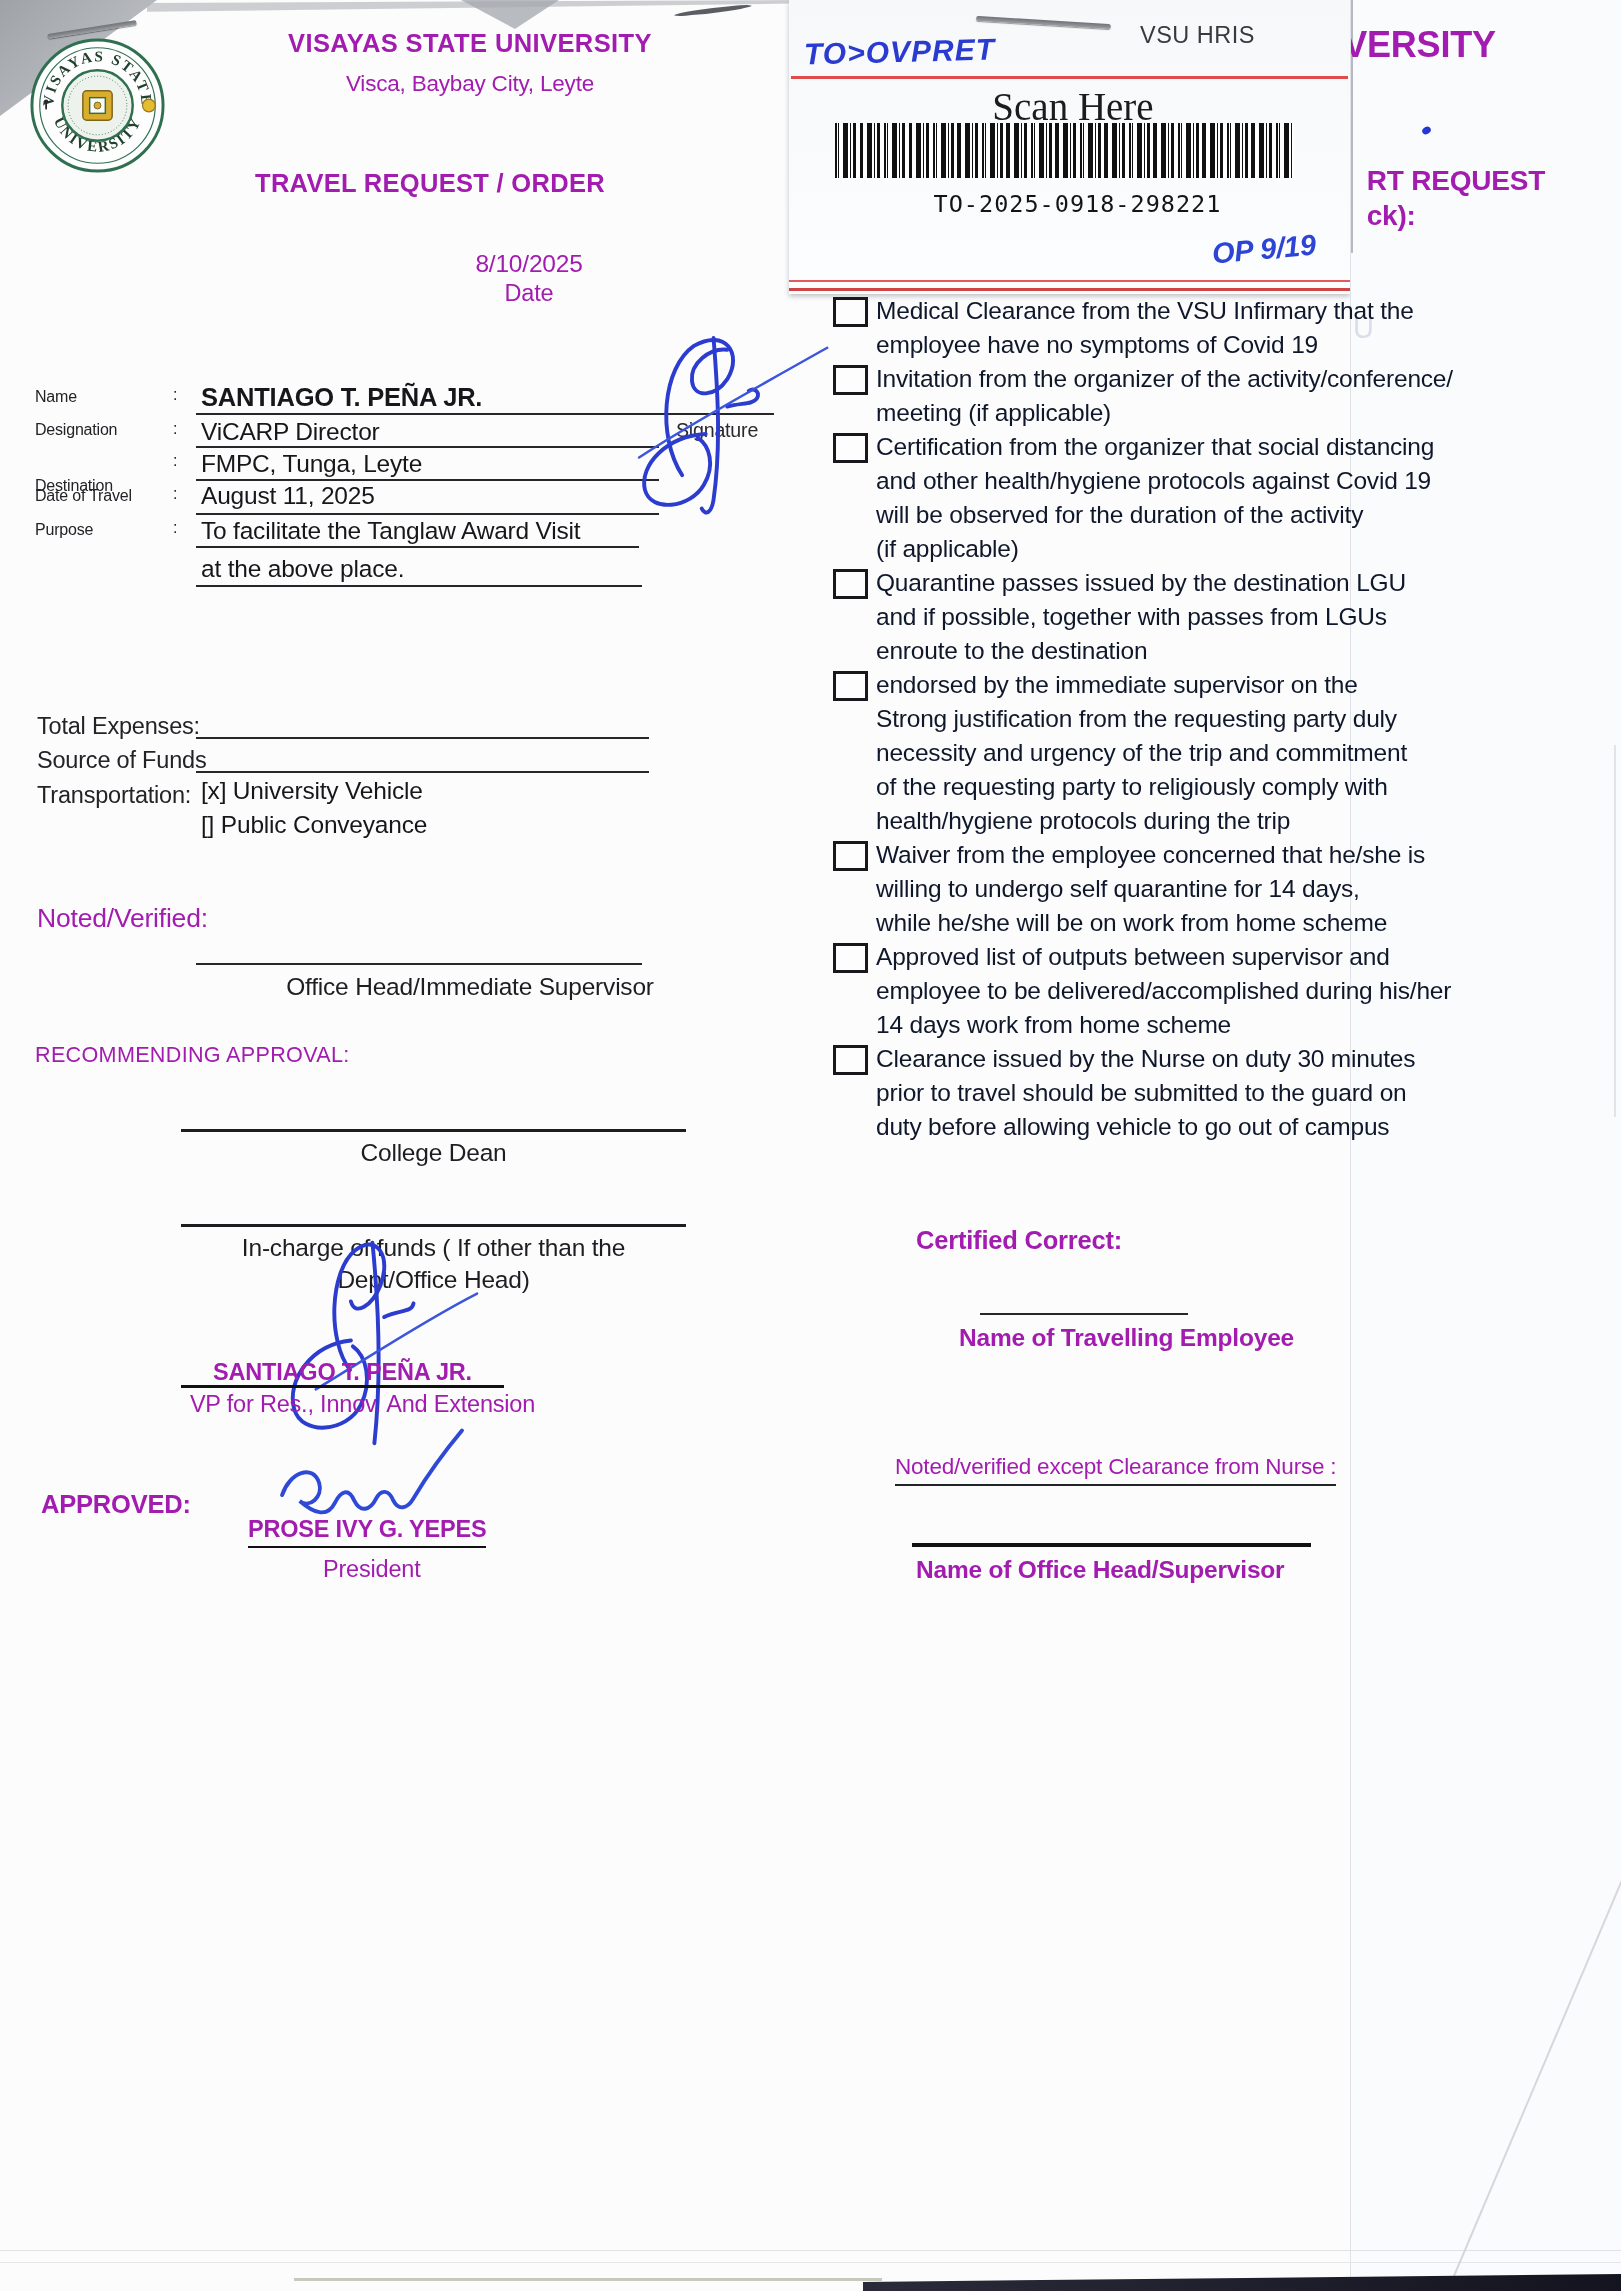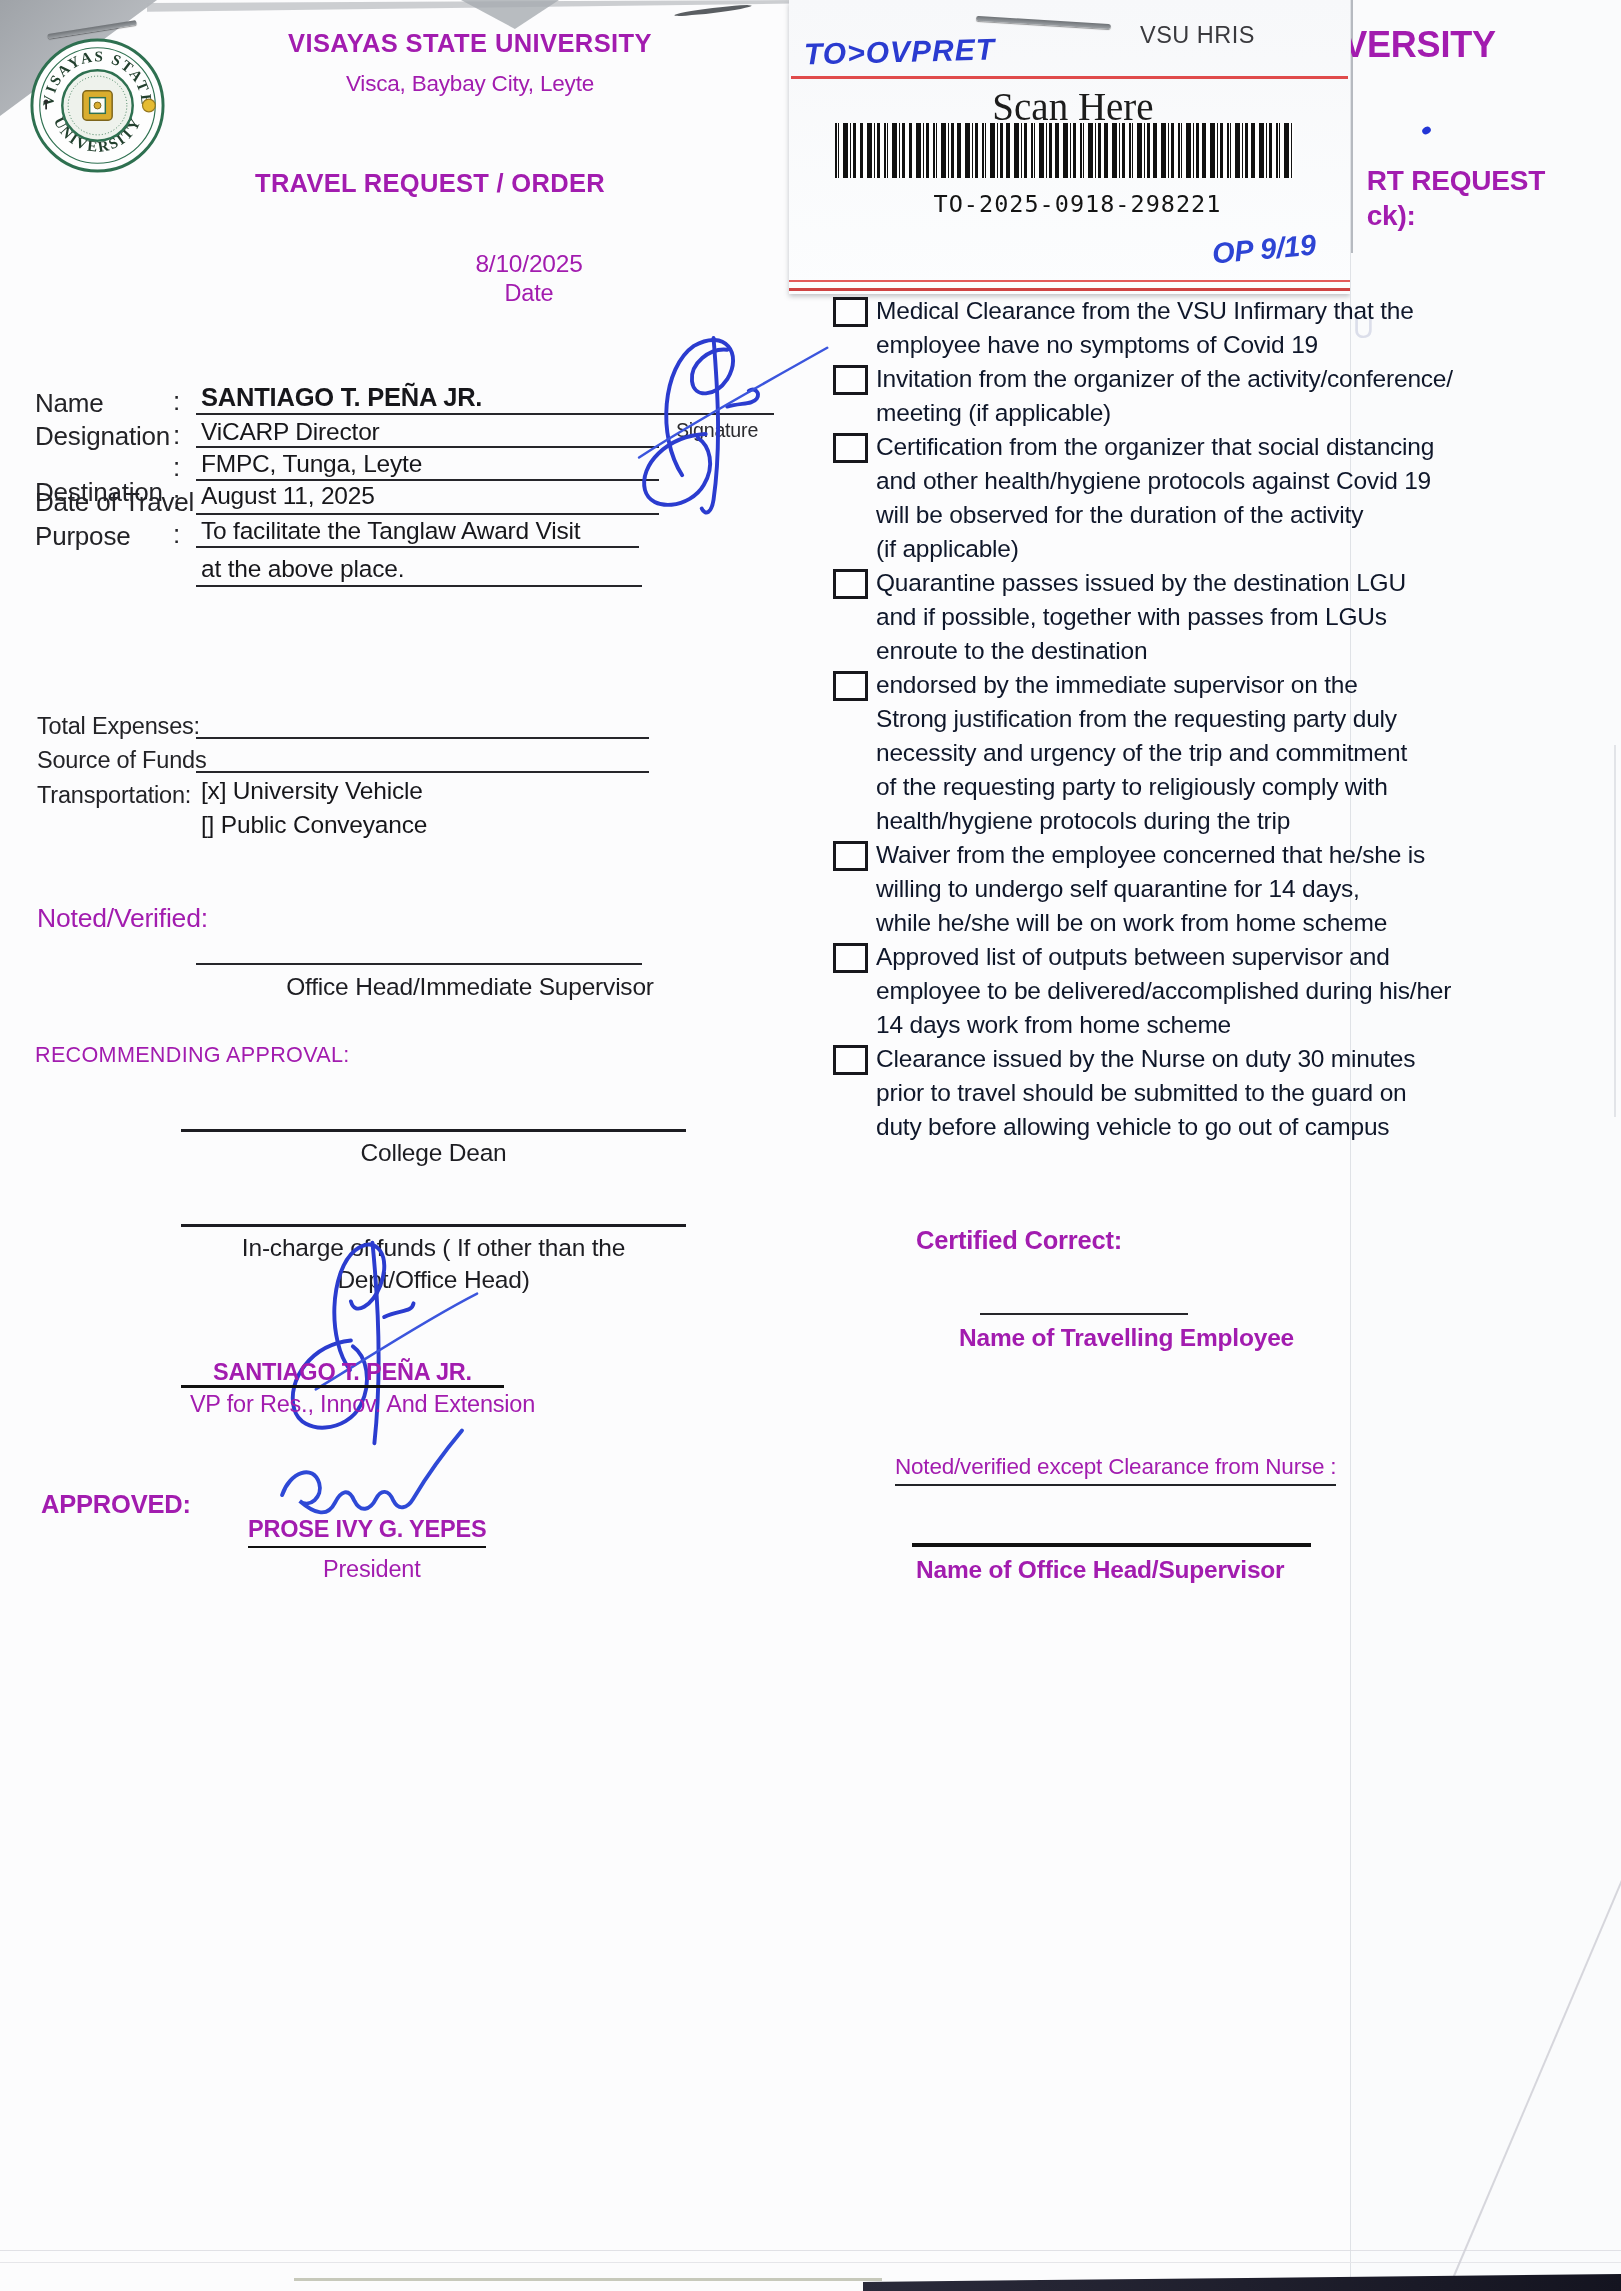--- a/index.html
+++ b/index.html
@@ -3,21 +3,21 @@
 <meta charset="utf-8">
 <style>
   html,body{margin:0;padding:0;background:#e9eaec;}
   #canvas{position:relative;width:1621px;height:2292px;background:#fcfcfd;overflow:hidden;
           font-family:"Liberation Sans",sans-serif;}
   .abs{position:absolute;}
   .t{font-family:"Liberation Sans",sans-serif;color:#a21caf;white-space:nowrap;letter-spacing:-0.2px;}
   .b{font-weight:bold;}
   .ctr{text-align:center;}
   .rule{background:#26262b;height:2px;}
-  .lbl{font-size:26px;color:#232327;}
+  .lbl{font-size:16px;color:#232327;}
   .val{font-size:24.5px;color:#17171b;}
   .cap{font-size:24.5px;color:#1d1d22;}
   .hand{font-style:italic;font-weight:600;color:#2a3bd0;}
   .chk-item{position:relative;padding-left:43px;}
   .chk-box{position:absolute;left:0;top:2.9px;width:29px;height:24.5px;border:3.9px solid #17171c;background:#fdfdfe;display:block;}
   .chk-line{font-size:24.5px;line-height:34px;color:#0f172a;letter-spacing:-0.2px;white-space:nowrap;}
   .barcode{background-image:repeating-linear-gradient(90deg,
      #111 0px,#111 2px,#fff 2px,#fff 2.9px,
      #111 2.9px,#111 3.9px,#fff 3.9px,#fff 7.8px,
      #111 7.8px,#111 12.7px,#fff 12.7px,#fff 14.7px,

